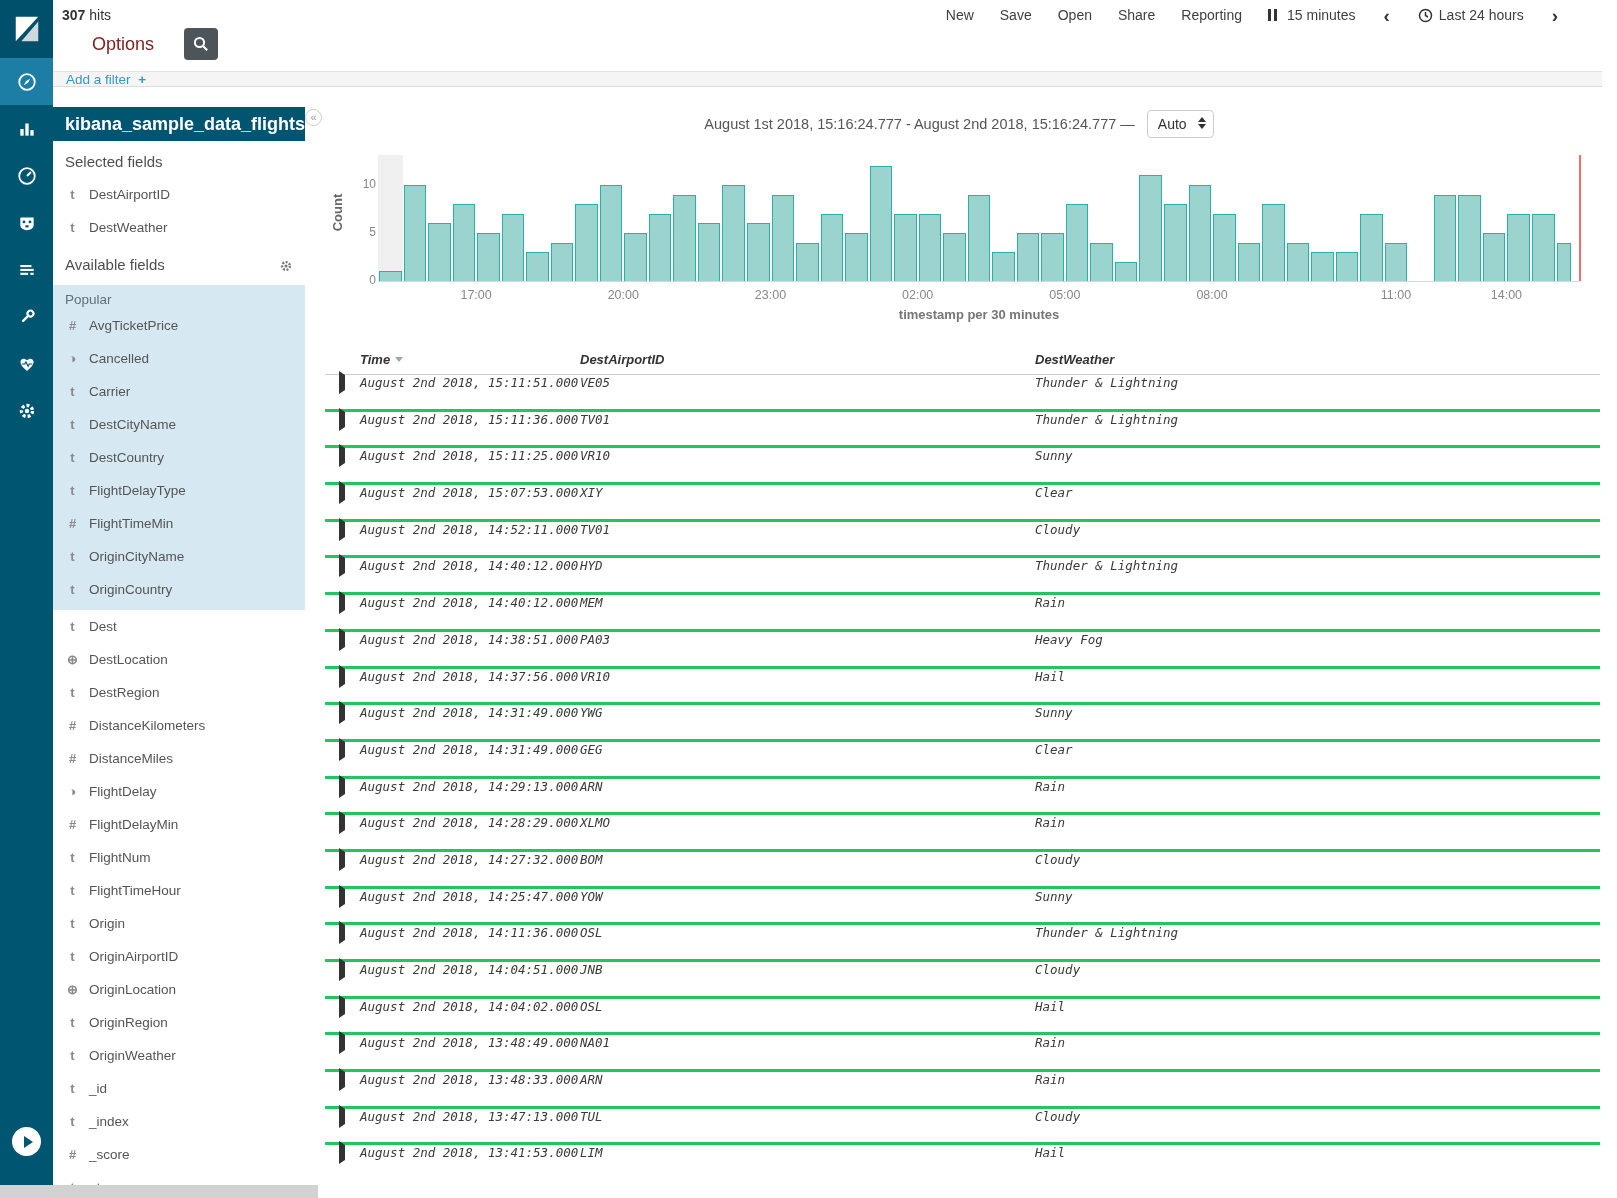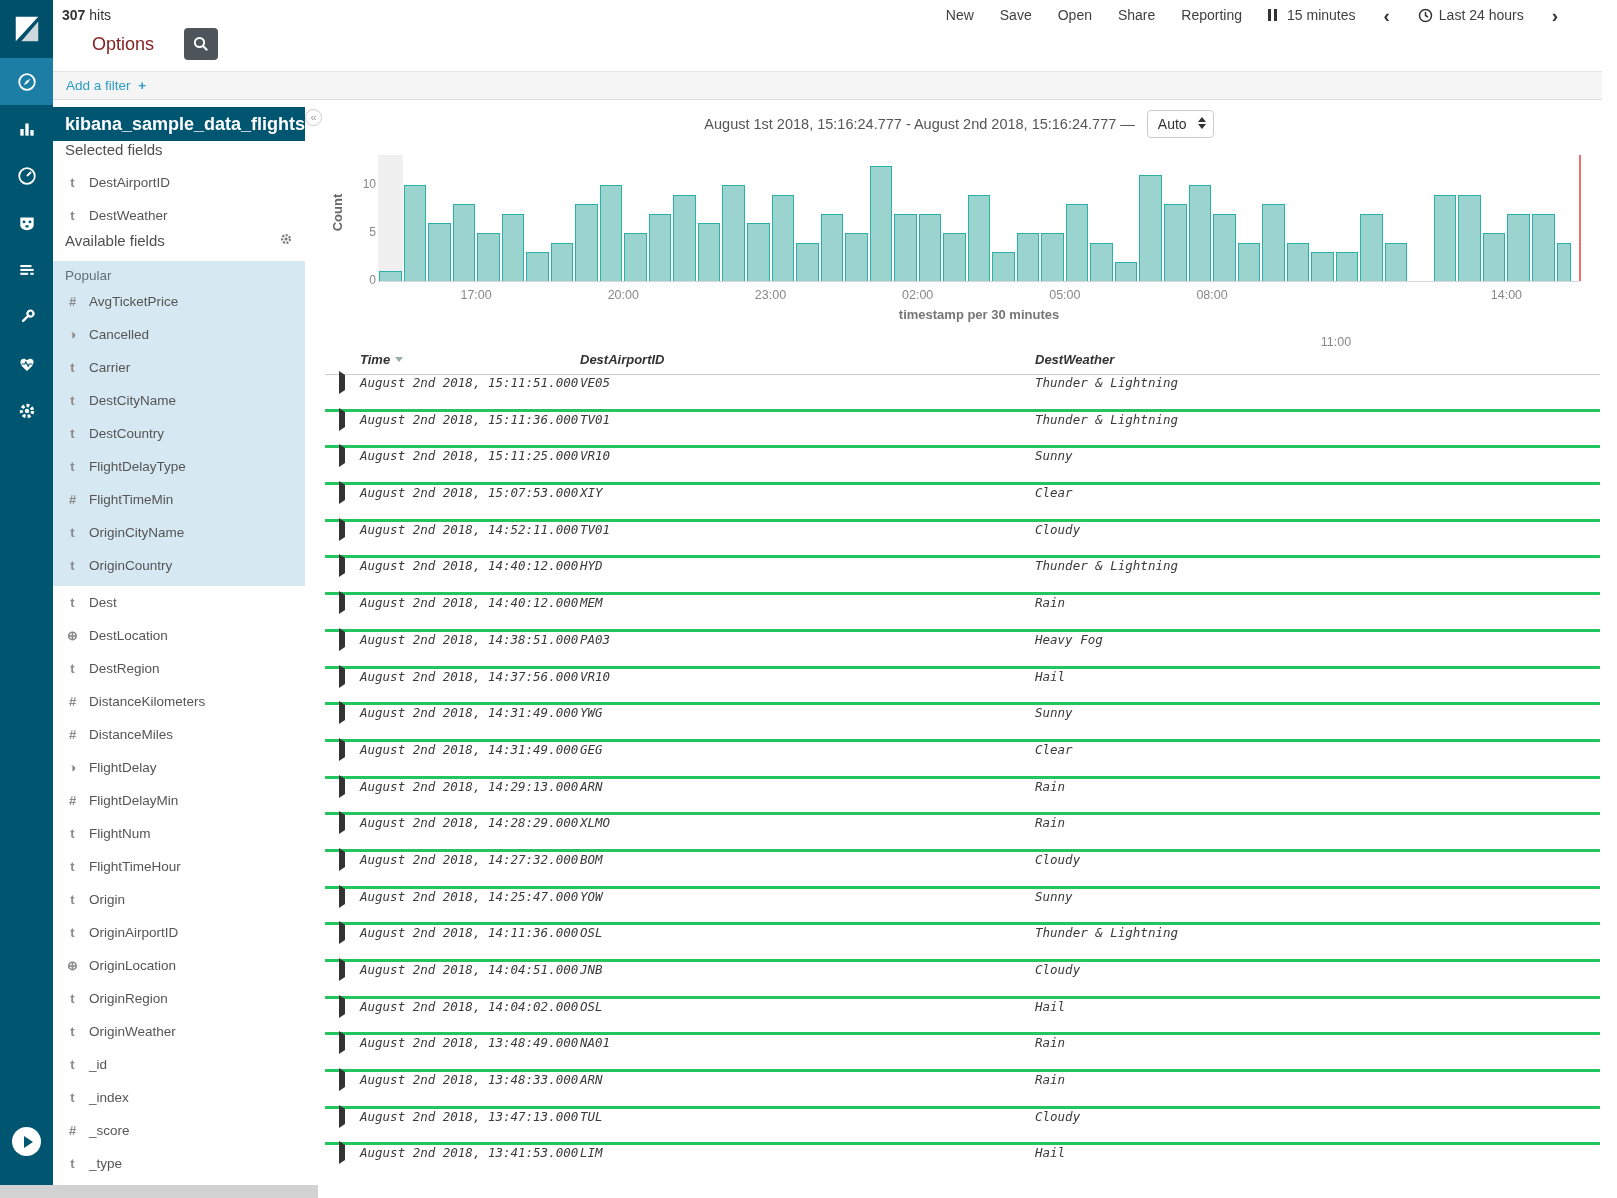--- a/index.html
+++ b/index.html
@@ -25,29 +25,29 @@
   .pause-icon span{display:block;width:3px;height:12px;background:#333;}
   .chev{font-size:19px;font-weight:bold;color:#333;cursor:pointer;line-height:1;padding:0 2px;}
   .timerange{display:flex;align-items:center;gap:6px;cursor:pointer;}
 
   .search-row{position:absolute;left:62px;top:28px;width:1492px;height:32px;display:flex;align-items:center;}
   .search-input{flex:1;height:31px;border:1px solid #ccc;border-radius:4px;padding:0 12px;font-size:14px;color:#333;font-family:"Liberation Sans",sans-serif;outline:none;}
   .search-input::placeholder{color:#8e8e8e;}
   .options-link{margin:0 30px;color:#7f1d1d;font-size:18px;cursor:pointer;white-space:nowrap;}
   .search-btn{width:34px;height:32px;background:#4d545a;border-radius:4px;border:none;display:flex;align-items:center;justify-content:center;cursor:pointer;}
 
-  .filter-bar{position:absolute;left:53px;top:71px;right:15px;height:29px;background:#f5f5f5;border-top:1px solid #e3e3e3;border-bottom:1px solid #ddd;display:flex;align-items:center;padding-left:13px;font-size:13.5px;}
+  .filter-bar{position:absolute;left:53px;top:71px;right:15px;height:16px;background:#f5f5f5;border-top:1px solid #e3e3e3;border-bottom:1px solid #ddd;display:flex;align-items:center;padding-left:13px;font-size:13.5px;}
   .add-filter{color:#2d9cc7;cursor:pointer;}
   .add-filter .plus{font-weight:bold;margin-left:4px;}
 
   
   .sidebar{position:absolute;left:53px;top:107px;width:252px;bottom:13px;background:#fff;z-index:4;overflow:hidden;}
   .index-header{height:34px;background:#005571;color:#fff;font-weight:bold;font-size:18px;line-height:34px;padding-left:12px;cursor:pointer;}
   .collapse-btn{position:absolute;left:305px;top:109px;width:17px;height:17px;border-radius:50%;background:#fff;border:1px solid #ccc;color:#999;font-size:11px;line-height:14px;text-align:center;cursor:pointer;z-index:6;}
-  .section-label{color:#4f4f4f;font-size:15px;padding:0 12px 8px 12px;display:flex;align-items:flex-start;justify-content:space-between;}
+  .section-label{color:#4f4f4f;font-size:15px;padding:12px 12px 8px 12px;display:flex;align-items:flex-end;justify-content:space-between;}
   .popular{background:#d6e8f2;padding-bottom:4px;margin-top:4px;}
   .popular .sub-label{color:#62707a;font-size:13.5px;padding:7px 12px 2px 12px;}
   .field{height:33px;display:flex;align-items:center;padding:0 12px;font-size:13.5px;color:#555;cursor:pointer;}
   .field .ficon{width:15px;margin-right:9px;color:#8a8a8a;font-weight:bold;font-size:13px;text-align:center;flex:none;}
   .field .fname{white-space:nowrap;}
 
   
   .chart-header{position:absolute;top:110px;left:318px;width:1282px;display:flex;justify-content:center;align-items:center;gap:12px;color:#555;font-size:14.5px;z-index:2;}
   .interval-select{border:1px solid #ccc;border-radius:4px;height:28px;padding:0 26px 0 10px;display:flex;align-items:center;font-size:14px;color:#333;position:relative;cursor:pointer;background:#fff;}
   .interval-select .updown{position:absolute;right:7px;top:6px;display:flex;flex-direction:column;gap:2px;}
@@ -505,21 +505,21 @@
       </div>
     <div class="now-line"></div>
   </div>
   <div id="xticks">
       <div class="xtick" style="left: 158.122px;">17:00</div>
       <div class="xtick" style="left: 305.306px;">20:00</div>
       <div class="xtick" style="left: 452.49px;">23:00</div>
       <div class="xtick" style="left: 599.673px;">02:00</div>
       <div class="xtick" style="left: 746.857px;">05:00</div>
       <div class="xtick" style="left: 894.041px;">08:00</div>
-      <div class="xtick" style="left: 1018px; margin-top: 47px;">11:00</div>
+      <div class="xtick" style="left: 1078px;">11:00</div>
       <div class="xtick" style="left: 1188.41px;">14:00</div>
     </div>
   <div class="xtitle">timestamp per 30 minutes</div>
 </div>
 
 <div class="tablewrap">
   <div class="thead">
     <div class="col-caret"></div>
     <div class="col-time th">
       <span>Time</span>

